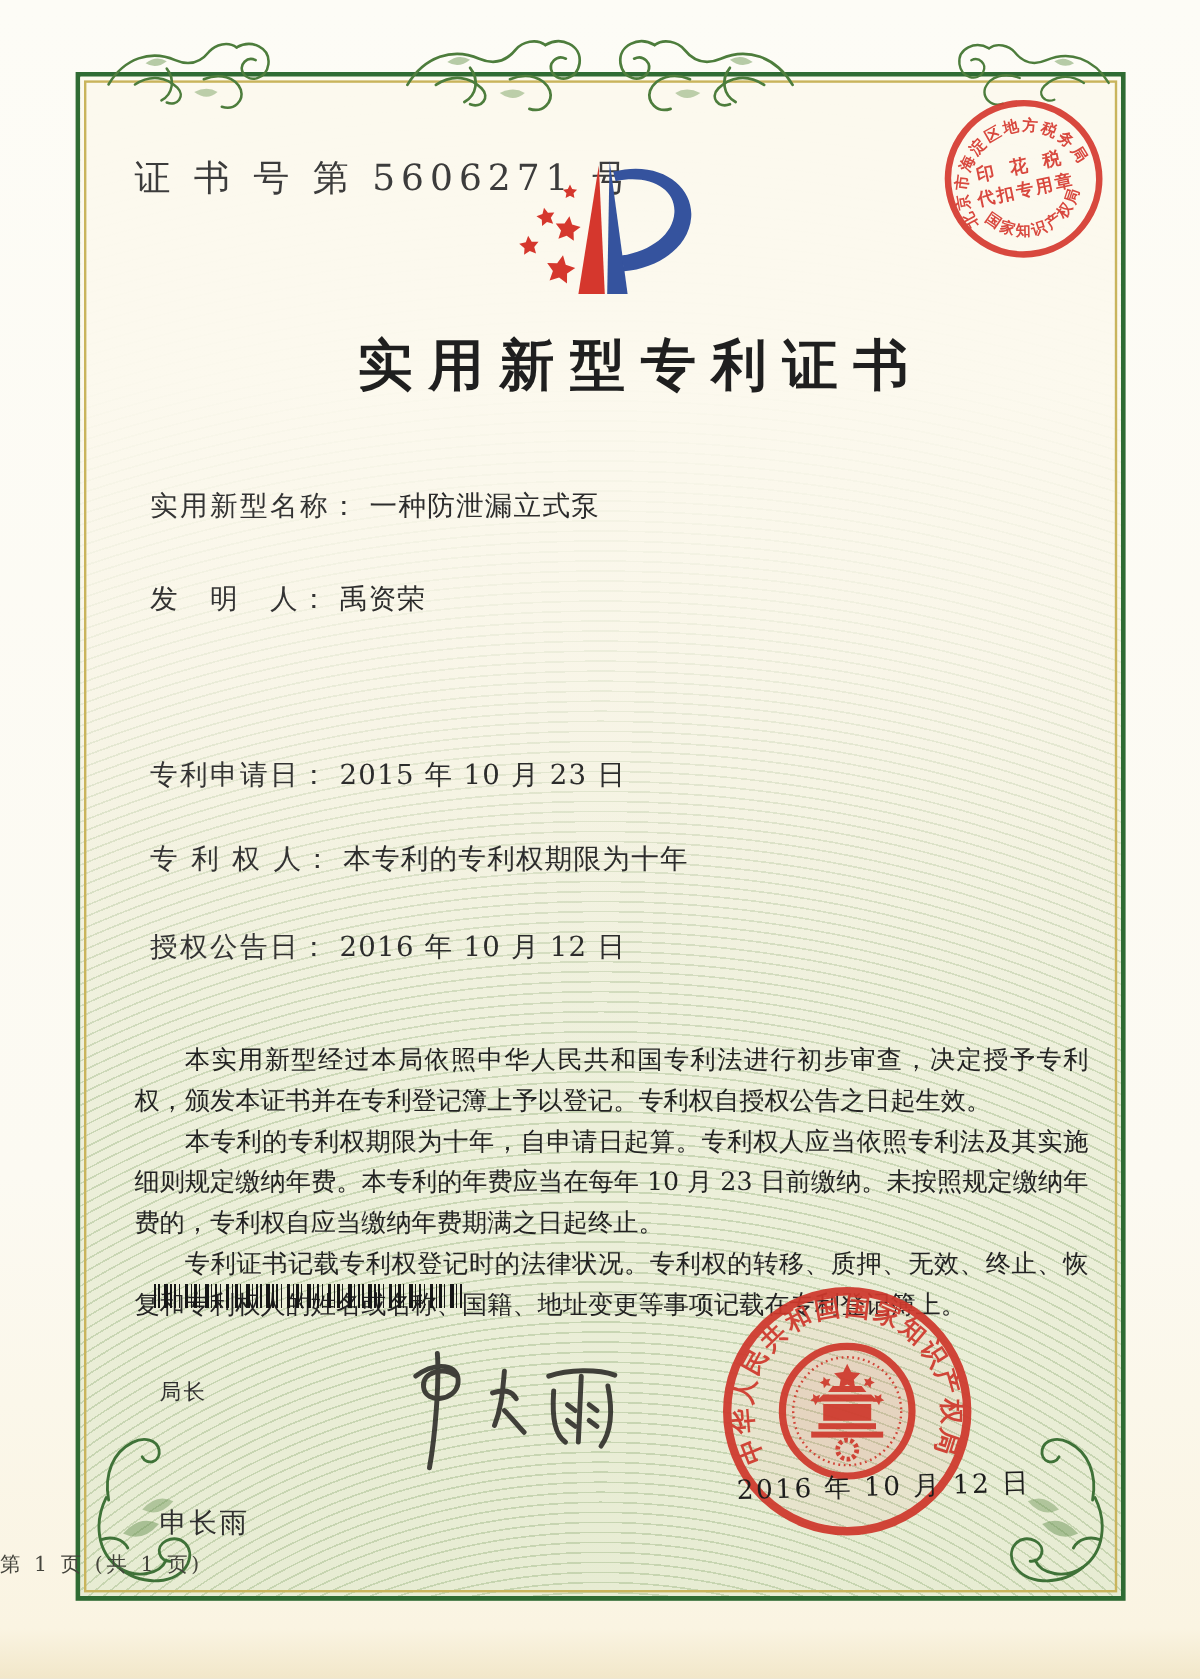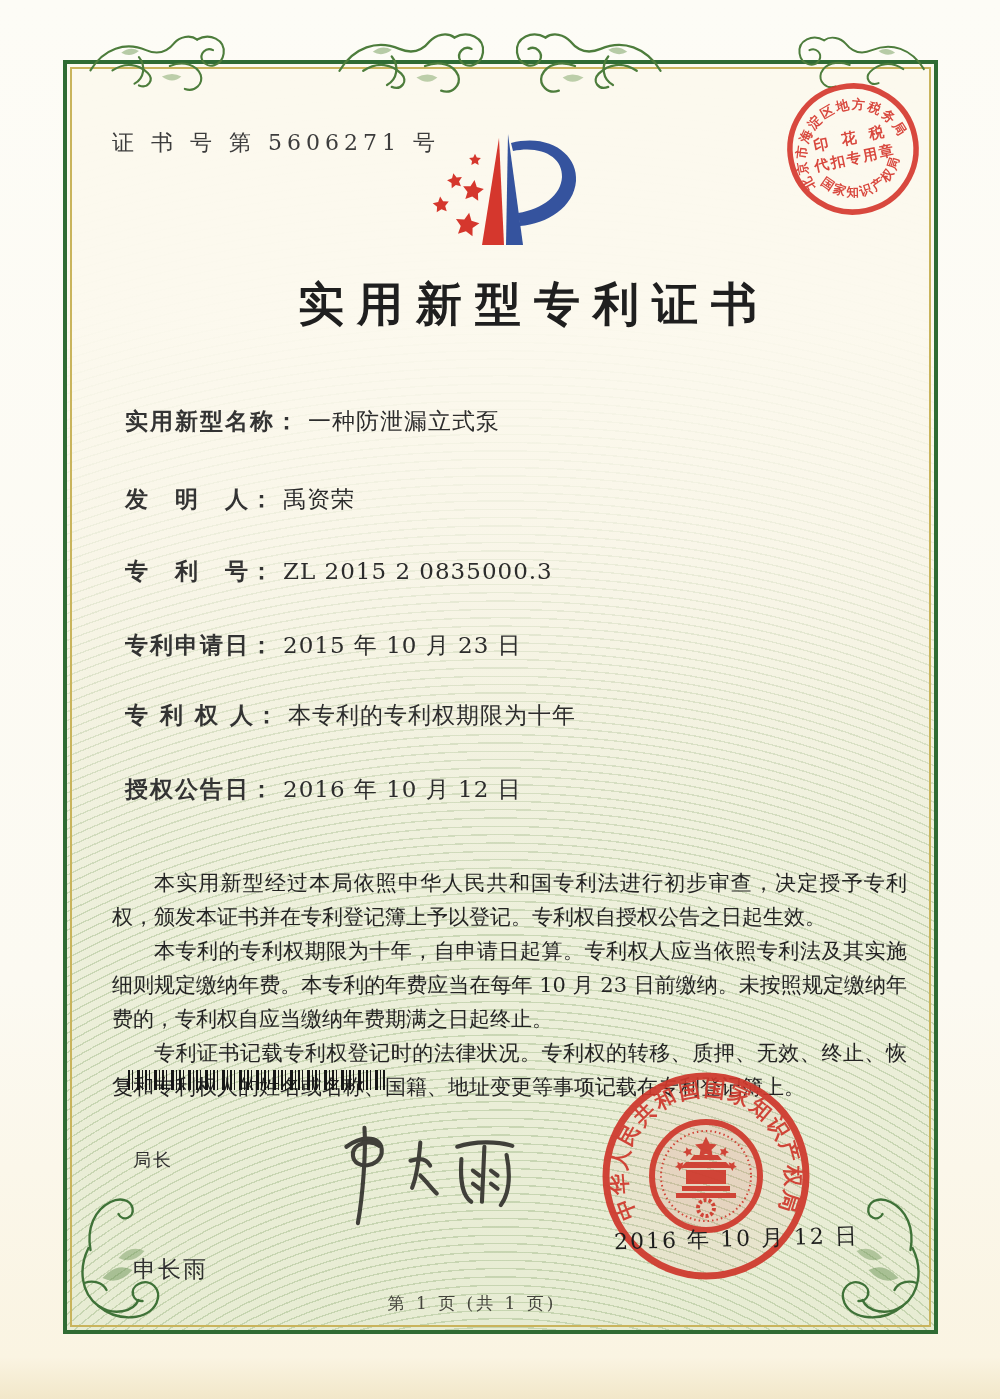--- a/index.html
+++ b/index.html
@@ -16,25 +16,25 @@
   .frame-inner{position:absolute;inset:3px;border:2px solid #c9b45c;}
   .cert-bg{position:absolute;inset:0;
     background:linear-gradient(180deg,#fcf9ee 0%,#f8f5e8 35%,#eef0dc 60%,#e7ecd3 100%);}
   .cert-waves{position:absolute;inset:0;
     background:repeating-radial-gradient(140% 100% at 50% 142%,
       rgba(122,158,96,.30) 0 1.3px, rgba(0,0,0,0) 1.3px 8px);}
   .cert-fade{position:absolute;inset:0;
     background:linear-gradient(180deg,#fcf9ee 0%,rgba(252,249,238,.97) 20%,
       rgba(250,247,234,.78) 34%,rgba(246,243,226,.36) 50%,rgba(240,240,216,0) 68%);}
   
-  .cert-number{position:absolute;left:112px;top:128px;font-size:22px;letter-spacing:5px;color:#3c3c3c;z-index:4;}
+  .cert-number{position:absolute;left:112px;top:128px;font-size:30px;letter-spacing:5px;color:#3c3c3c;z-index:4;}
   .cert-title{position:absolute;left:0;width:1000px;top:274px;text-align:center;
     font-size:46px;font-weight:bold;letter-spacing:13px;color:#1f1f1f;z-index:4;margin-left:34px;}
   .field-row{position:absolute;left:125px;font-size:23px;color:#333;z-index:4;white-space:nowrap;}
-  .field-label{letter-spacing:2px;font-weight:bold;}
+  .field-label{letter-spacing:2px;}
   .field-value{margin-left:8px;letter-spacing:1px;color:#2c2c2c;text-align:right;}
   .row0{top:406px}.row1{top:484px}.row2{top:556px}.row3{top:630px}.row4{top:700px}.row5{top:774px}
   .body-text{position:absolute;left:112px;top:866px;width:795px;z-index:4;
     font-size:21px;line-height:34px;text-align:justify;color:#232323;}
   .body-text p{margin:0;text-indent:2em;}
   
   .barcode{position:absolute;left:128px;top:1070px;width:258px;height:20px;z-index:4;
     background:
       repeating-linear-gradient(90deg,#161616 0 2px,rgba(0,0,0,0) 2px 4px,
         #161616 4px 5px,rgba(0,0,0,0) 5px 9px,
@@ -43,21 +43,21 @@
   
   .director-title{position:absolute;left:133px;top:1148px;font-size:18px;letter-spacing:2px;color:#2f2f2f;z-index:4;}
   .director-name{position:absolute;left:133px;top:1254px;font-size:23px;letter-spacing:2px;color:#2f2f2f;z-index:4;}
   .sig-svg{position:absolute;left:288px;top:1118px;z-index:4;}
   
   .tax-stamp{position:absolute;left:777px;top:73px;z-index:5;opacity:.92;}
   .gov-seal{position:absolute;left:588px;top:1058px;z-index:5;opacity:.93;}
   .seal-date{position:absolute;left:614px;top:1224px;z-index:6;font-size:22px;
     letter-spacing:2px;color:#1d1d1d;transform:rotate(-1.5deg);white-space:nowrap;}
   
-  .page-footer{position:absolute;left:0;width:944px;top:1292px;text-align:center;
+  .page-footer{position:absolute;left:0;width:944px;top:1292px;text-align:left;
     font-size:17px;letter-spacing:3px;color:#44443c;z-index:4;}
   
   .ornament{position:absolute;z-index:3;}
   .flip{transform:scaleX(-1);}
 </style>
 </head>
 <body>
 
 <div class="page">
 
@@ -165,23 +165,20 @@
     </g>
   </svg>
 
   <div class="cert-title">实用新型专利证书</div>
 
   <div class="field-row row0">
     <span class="field-label">实用新型名称：</span><span class="field-value">一种防泄漏立式泵</span>
   </div>
   <div class="field-row row1">
     <span class="field-label">发　明　人：</span><span class="field-value">禹资荣</span>
-  </div>
-  <div class="field-row row2">
-    <span class="field-label">专　利　号：</span><span class="field-value">ZL 2015 2 0835000.3</span>
   </div>
   <div class="field-row row3">
     <span class="field-label">专利申请日：</span><span class="field-value">2015 年 10 月 23 日</span>
   </div>
   <div class="field-row row4">
     <span class="field-label">专 利 权 人：</span><span class="field-value">本专利的专利权期限为十年</span>
   </div>
   <div class="field-row row5">
     <span class="field-label">授权公告日：</span><span class="field-value">2016 年 10 月 12 日</span>
   </div>

